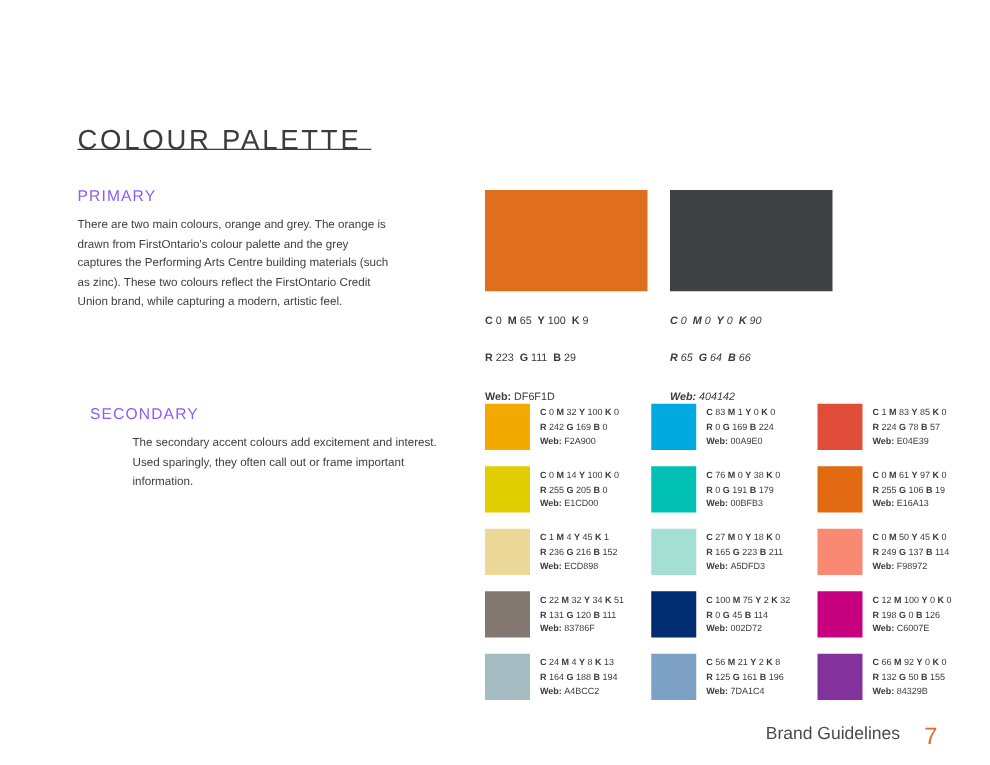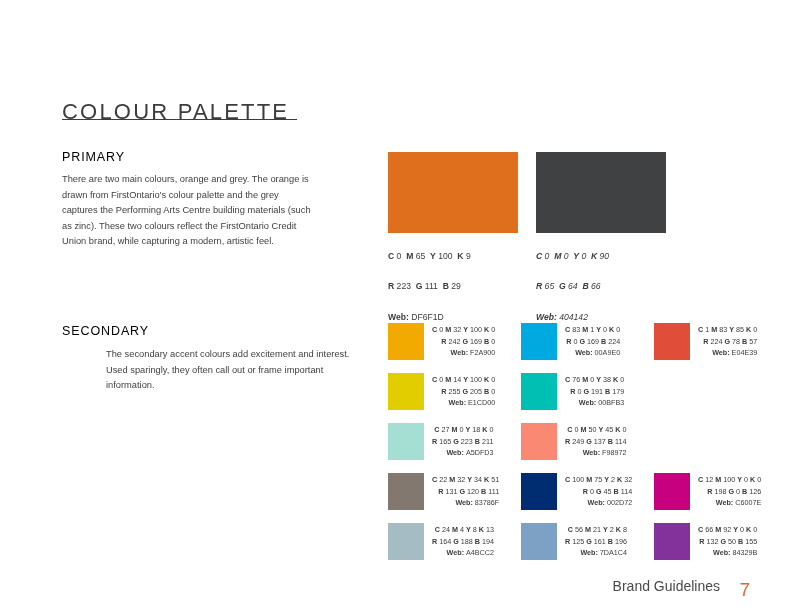--- a/index.html
+++ b/index.html
@@ -41,34 +41,34 @@
     height: 1px;
     background: #3c3c3c;
   }
 
   
   .section-heading {
     position: absolute;
     font-size: 12.5px;
     letter-spacing: 0.9px;
     font-weight: 400;
-    color: #000000;
+    color: #8b5cf6;
     white-space: nowrap;
   }
   .section-body {
     position: absolute;
     font-size: 9.3px;
     line-height: 15.6px;
     color: #3f3f3f;
     width: 250px;
   }
 
   #primary-heading   { left: 62px; top: 150px; }
   #primary-body      { left: 62px; top: 172px; }
-  #secondary-heading { left: 62px; top: 324px; }
+  #secondary-heading { left: 72px; top: 324px; }
   #secondary-body    { left: 62px; top: 347px; margin-left: 44px; }
 
   
   .primary-group {
     position: absolute;
     top: 152px;
   }
   #primary-group-0 { left: 388px; }
   #primary-group-1 { left: 536px; font-style: italic; }
 
@@ -108,21 +108,20 @@
     height: 37px;
     flex: 0 0 36px;
   }
   .sec-specs {
     margin-left: 8px;
     font-size: 7.2px;
     line-height: 11.6px;
     color: #3b3b3b;
     white-space: nowrap;
     padding-top: 1px;
-    text-align: right;
   }
   .sec-specs .ln { display: block; }
   .sec-specs b { font-weight: bold; }
 
   
   .footer-label {
     position: absolute;
     right: 64px;
     bottom: 18px;
     font-size: 14px;
@@ -208,22 +207,38 @@
           </div>
         </div>
         <div class="sec-cell">
           <div class="sec-chip" style="background: rgb(0, 191, 179);"></div>
           <div class="sec-specs">
             <span class="ln"><b>C</b>&nbsp;76&nbsp;<b>M</b>&nbsp;0&nbsp;<b>Y</b>&nbsp;38&nbsp;<b>K</b>&nbsp;0</span>
             <span class="ln"><b>R</b>&nbsp;0&nbsp;<b>G</b>&nbsp;191&nbsp;<b>B</b>&nbsp;179</span>
             <span class="ln"><b>Web:</b>&nbsp;00BFB3</span>
           </div>
         </div>
-      </div>
-      <div class="sec-row">
+        <div class="sec-cell">
+          <div class="sec-chip" style="background: rgb(225, 106, 19);"></div>
+          <div class="sec-specs">
+            <span class="ln"><b>C</b>&nbsp;0&nbsp;<b>M</b>&nbsp;61&nbsp;<b>Y</b>&nbsp;97&nbsp;<b>K</b>&nbsp;0</span>
+            <span class="ln"><b>R</b>&nbsp;255&nbsp;<b>G</b>&nbsp;106&nbsp;<b>B</b>&nbsp;19</span>
+            <span class="ln"><b>Web:</b>&nbsp;E16A13</span>
+          </div>
+        </div>
+      </div>
+      <div class="sec-row">
+        <div class="sec-cell">
+          <div class="sec-chip" style="background: rgb(236, 216, 152);"></div>
+          <div class="sec-specs">
+            <span class="ln"><b>C</b>&nbsp;1&nbsp;<b>M</b>&nbsp;4&nbsp;<b>Y</b>&nbsp;45&nbsp;<b>K</b>&nbsp;1</span>
+            <span class="ln"><b>R</b>&nbsp;236&nbsp;<b>G</b>&nbsp;216&nbsp;<b>B</b>&nbsp;152</span>
+            <span class="ln"><b>Web:</b>&nbsp;ECD898</span>
+          </div>
+        </div>
         <div class="sec-cell">
           <div class="sec-chip" style="background: rgb(165, 223, 211);"></div>
           <div class="sec-specs">
             <span class="ln"><b>C</b>&nbsp;27&nbsp;<b>M</b>&nbsp;0&nbsp;<b>Y</b>&nbsp;18&nbsp;<b>K</b>&nbsp;0</span>
             <span class="ln"><b>R</b>&nbsp;165&nbsp;<b>G</b>&nbsp;223&nbsp;<b>B</b>&nbsp;211</span>
             <span class="ln"><b>Web:</b>&nbsp;A5DFD3</span>
           </div>
         </div>
         <div class="sec-cell">
           <div class="sec-chip" style="background: rgb(249, 137, 114);"></div>

